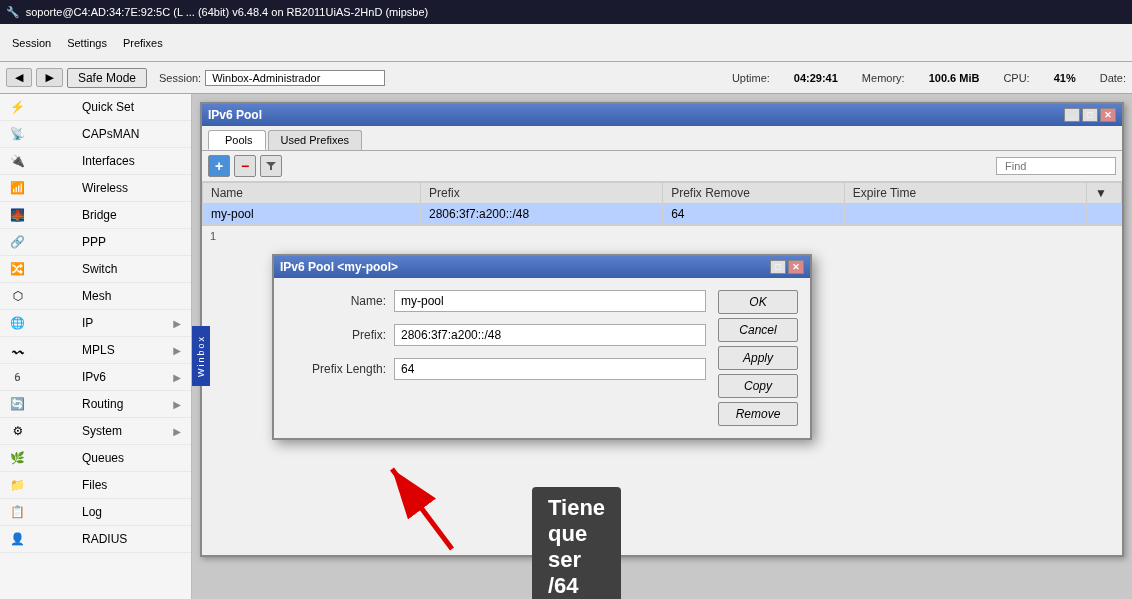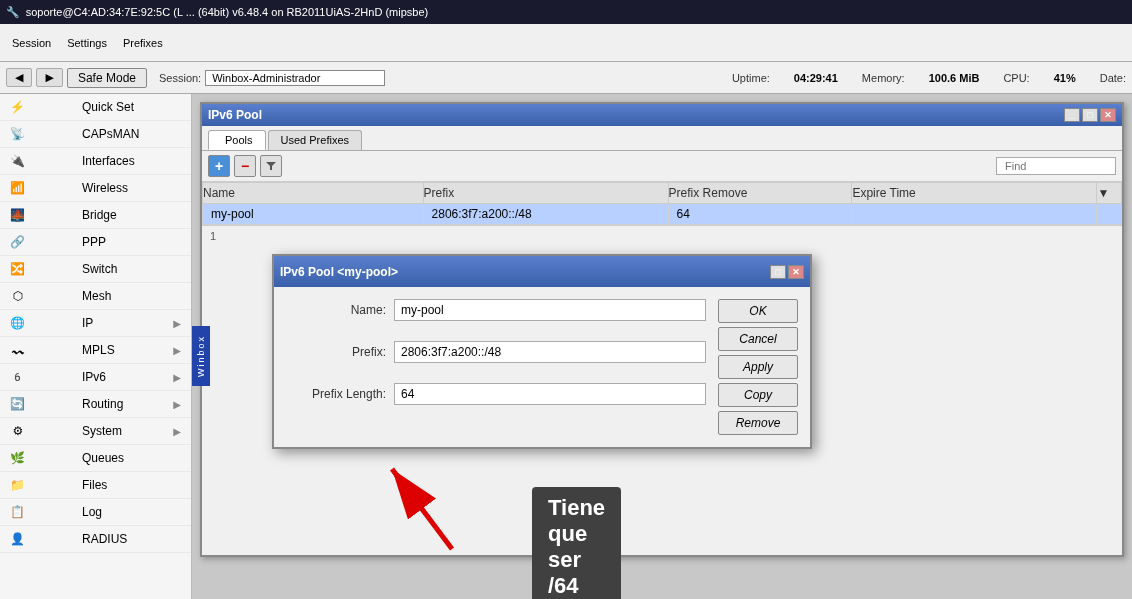--- a/index.html
+++ b/index.html
@@ -51,32 +51,32 @@
     
     .table-toolbar { display: flex; align-items: center; padding: 4px 6px; gap: 4px; background: #f0f0f0; border-bottom: 1px solid #ccc; }
     .tbl-btn { width: 22px; height: 22px; border: 1px solid #888; display: flex; align-items: center; justify-content: center; cursor: pointer; font-size: 14px; font-weight: bold; border-radius: 2px; }
     .tbl-btn.add { background: #4a90d9; color: white; }
     .tbl-btn.remove { background: #e0e0e0; color: #cc0000; }
     .tbl-btn.filter { background: #e0e0e0; color: #333; }
     .find-box { margin-left: auto; border: 1px solid #aaa; padding: 2px 8px; font-size: 11px; color: #aaa; background: white; width: 120px; }
 
     
     .pool-table { width: 100%; border-collapse: collapse; font-size: 12px; }
-    .pool-table th { background: #e0e0e0; border: 1px solid #ccc; padding: 3px 0; text-align: left; font-weight: normal; color: #333; }
+    .pool-table th { background: #e0e0e0; border: 1px solid #ccc; padding: 3px 8px; text-align: left; font-weight: normal; color: #333; }
     .pool-table td { border: 1px solid #d0d0d0; padding: 3px 8px; }
     .pool-table tr.selected td { background: #b8d0ff; }
     .pool-table tr:not(.selected) td { background: white; }
     .table-wrapper { overflow: auto; }
 
     
     .dialog { position: absolute; top: 160px; left: 80px; width: 540px; background: #f0f0f0; border: 2px solid #888; box-shadow: 4px 4px 12px rgba(0,0,0,0.4); z-index: 100; }
-    .dialog-titlebar { background: linear-gradient(to bottom, #5a7fcc, #3a5faa); color: white; display: flex; align-items: center; padding: 3px 6px; font-size: 12px; font-weight: bold; height: 31px; }
+    .dialog-titlebar { background: linear-gradient(to bottom, #5a7fcc, #3a5faa); color: white; display: flex; align-items: center; padding: 3px 6px; font-size: 12px; font-weight: bold; height: 22px; }
     .dialog-title-text { flex: 1; }
     .dialog-body { display: flex; padding: 12px; gap: 12px; }
-    .dialog-fields { flex: 1; display: flex; flex-direction: column; gap: 20px; }
+    .dialog-fields { flex: 1; display: flex; flex-direction: column; gap: 12px; }
     .field-row { display: flex; align-items: center; gap: 8px; }
     .field-label { text-align: right; min-width: 100px; font-size: 12px; color: #333; }
     .field-input { flex: 1; border: 1px solid #aaa; padding: 2px 6px; font-size: 12px; background: white; height: 22px; }
     .dialog-buttons { display: flex; flex-direction: column; gap: 4px; min-width: 80px; }
     .dialog-btn { border: 1px solid #888; background: #e8e8e8; padding: 4px 12px; font-size: 12px; cursor: pointer; text-align: center; border-radius: 2px; font-style: italic; }
     .red-label { background: #404040; color: white; font-size: 22px; font-weight: bold; padding: 8px 16px; border-radius: 4px; display: inline-block; position: absolute; bottom: 0; left: 140px; }
   </style>
 </head>
 <body>
 

